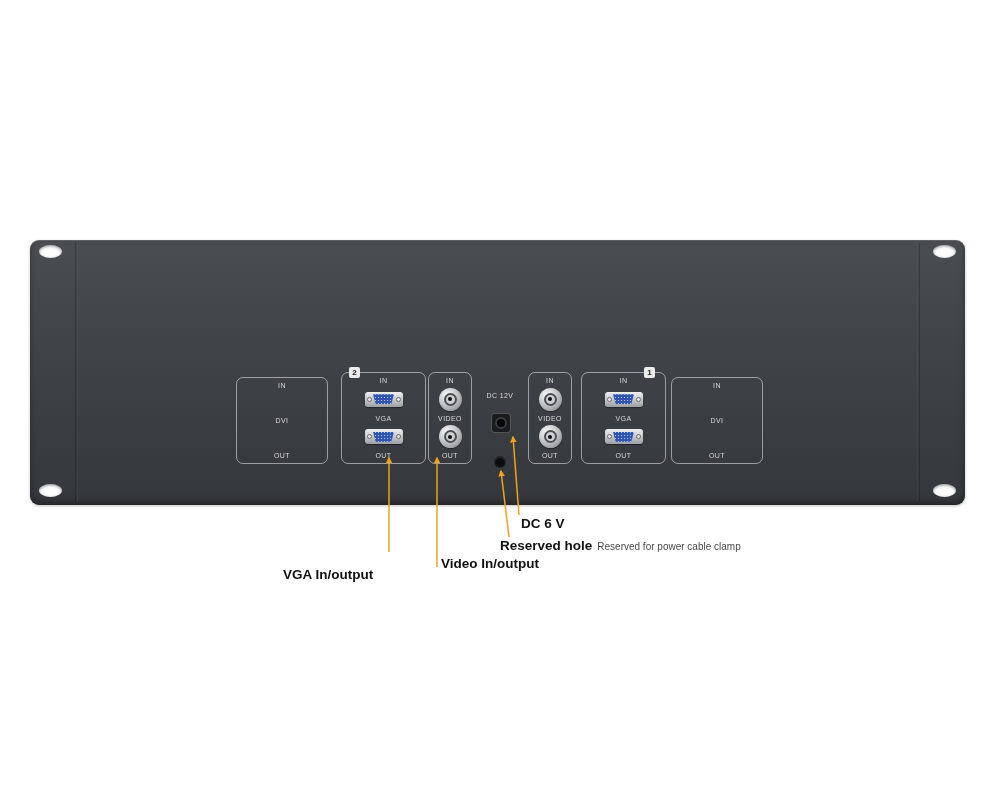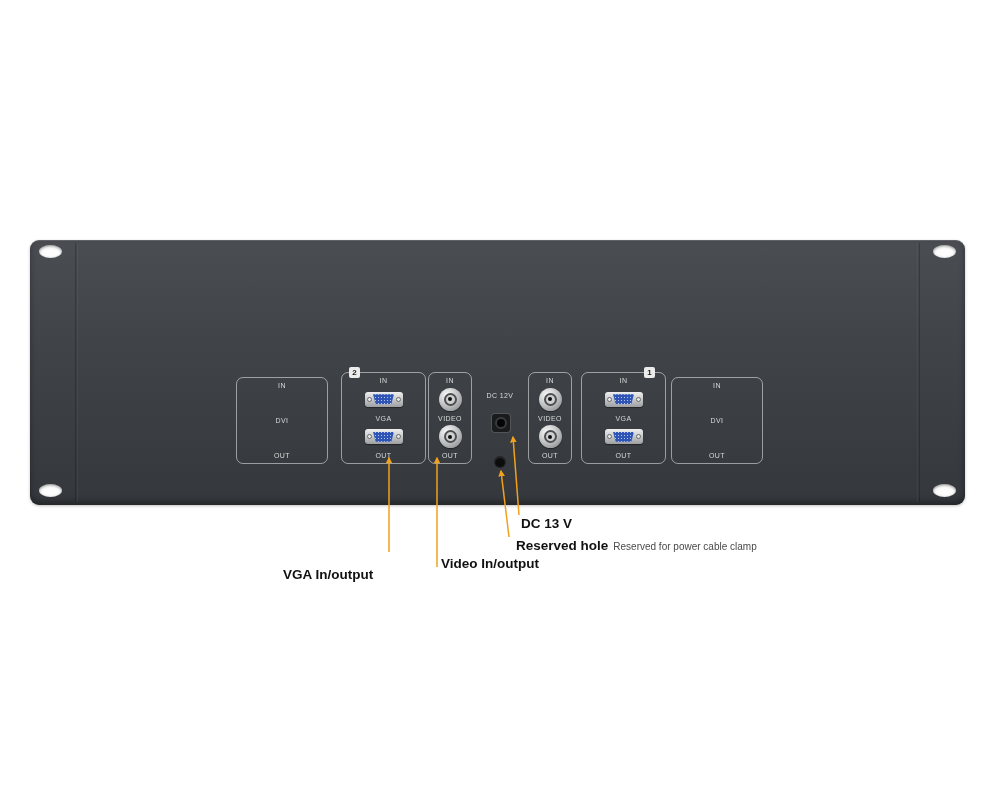--- a/index.html
+++ b/index.html
@@ -104,21 +104,21 @@
   .callouts-svg { position:absolute; left:0; top:0; pointer-events:none; }
   .callouts-svg line { stroke:#F2A11C; stroke-width:1.5; stroke-linecap:butt; }
 
   .callout-label {
     position:absolute; font-weight:700; font-size:13.5px; color:#111;
     white-space:nowrap; line-height:1.1;
   }
   #label-vga      { left:283px; top:553px;margin-top:15px; }
   #label-video    { left:441px; top:557px;text-align:right; }
   #label-dc       { left:521px; top:517px; }
-  #label-reserved { left:516px; top:539px;text-align:center; }
+  #label-reserved { left:500px; top:539px;text-align:center; }
   .reserved-note  { font-weight:400; font-size:10px; color:#4a4a4a; margin-left:5px; }
 </style>
 </head>
 <body>
 
 <div class="rack-panel">
   <div class="fold fold-left"></div>
   <div class="fold fold-right"></div>
 
   <div class="screw-hole hole-tl"></div>
@@ -218,16 +218,16 @@
     </marker>
   </defs>
   <line x1="389" y1="552" x2="389" y2="458" marker-end="url(#arrow)"></line>
   <line x1="437" y1="567" x2="437" y2="458" marker-end="url(#arrow)"></line>
   <line x1="519" y1="515" x2="513" y2="437" marker-end="url(#arrow)"></line>
   <line x1="509" y1="537" x2="501" y2="471" marker-end="url(#arrow)"></line>
 </svg>
 
 <div class="callout-label" id="label-vga">VGA In/output</div>
 <div class="callout-label" id="label-video">Video In/output</div>
-<div class="callout-label" id="label-dc">DC 13 V</div>
+<div class="callout-label" id="label-dc">DC 6 V</div>
 <div class="callout-label" id="label-reserved">
   <span>Reserved hole</span><span class="reserved-note">Reserved for power cable clamp</span>
 </div>
 
 </body></html>

